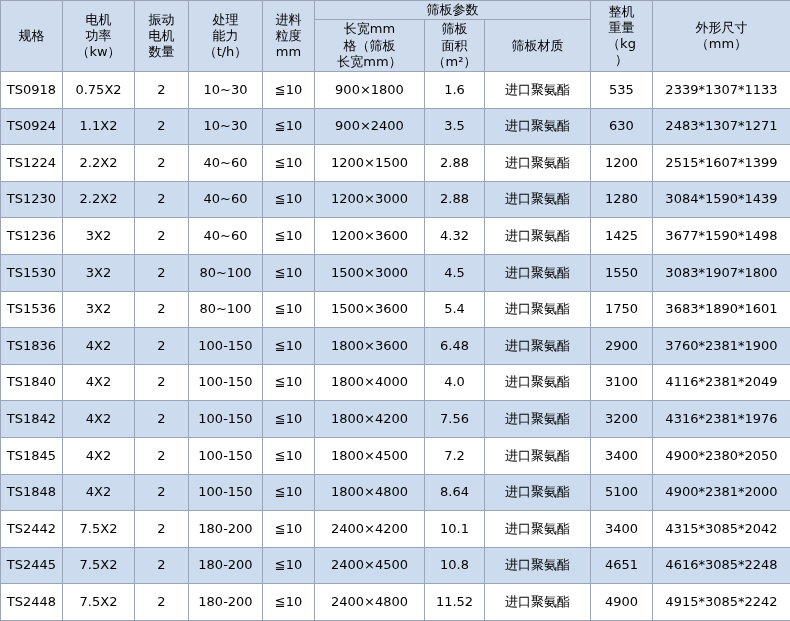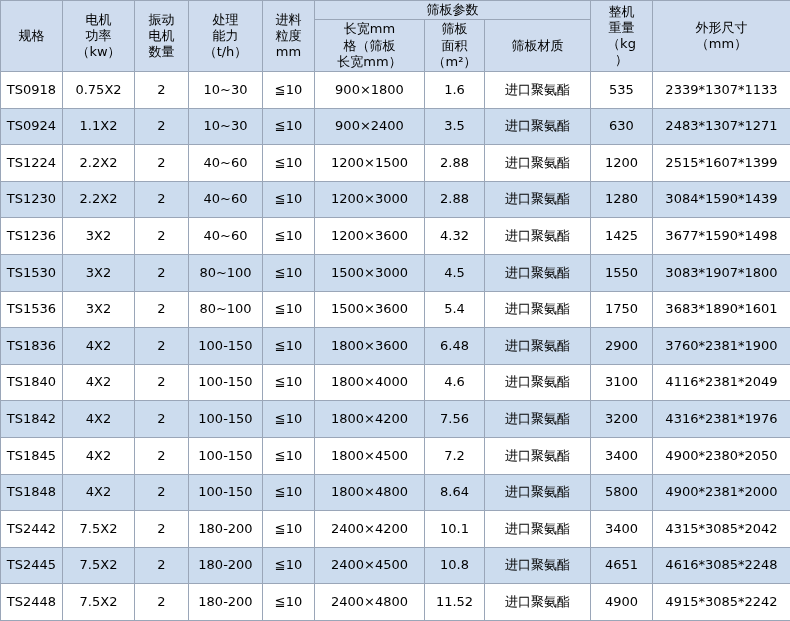--- a/index.html
+++ b/index.html
@@ -222,21 +222,21 @@
         <td>2900</td>
         <td>3760*2381*1900</td>
       </tr>
       <tr class="odd">
         <td>TS1840</td>
         <td>4X2</td>
         <td>2</td>
         <td>100-150</td>
         <td>≦10</td>
         <td>1800×4000</td>
-        <td>4.6</td>
+        <td>4.0</td>
         <td>进口聚氨酯</td>
         <td>3100</td>
         <td>4116*2381*2049</td>
       </tr>
       <tr class="even">
         <td>TS1842</td>
         <td>4X2</td>
         <td>2</td>
         <td>100-150</td>
         <td>≦10</td>
@@ -260,21 +260,21 @@
       </tr>
       <tr class="even">
         <td>TS1848</td>
         <td>4X2</td>
         <td>2</td>
         <td>100-150</td>
         <td>≦10</td>
         <td>1800×4800</td>
         <td>8.64</td>
         <td>进口聚氨酯</td>
-        <td>5800</td>
+        <td>5100</td>
         <td>4900*2381*2000</td>
       </tr>
       <tr class="odd">
         <td>TS2442</td>
         <td>7.5X2</td>
         <td>2</td>
         <td>180-200</td>
         <td>≦10</td>
         <td>2400×4200</td>
         <td>10.1</td>

